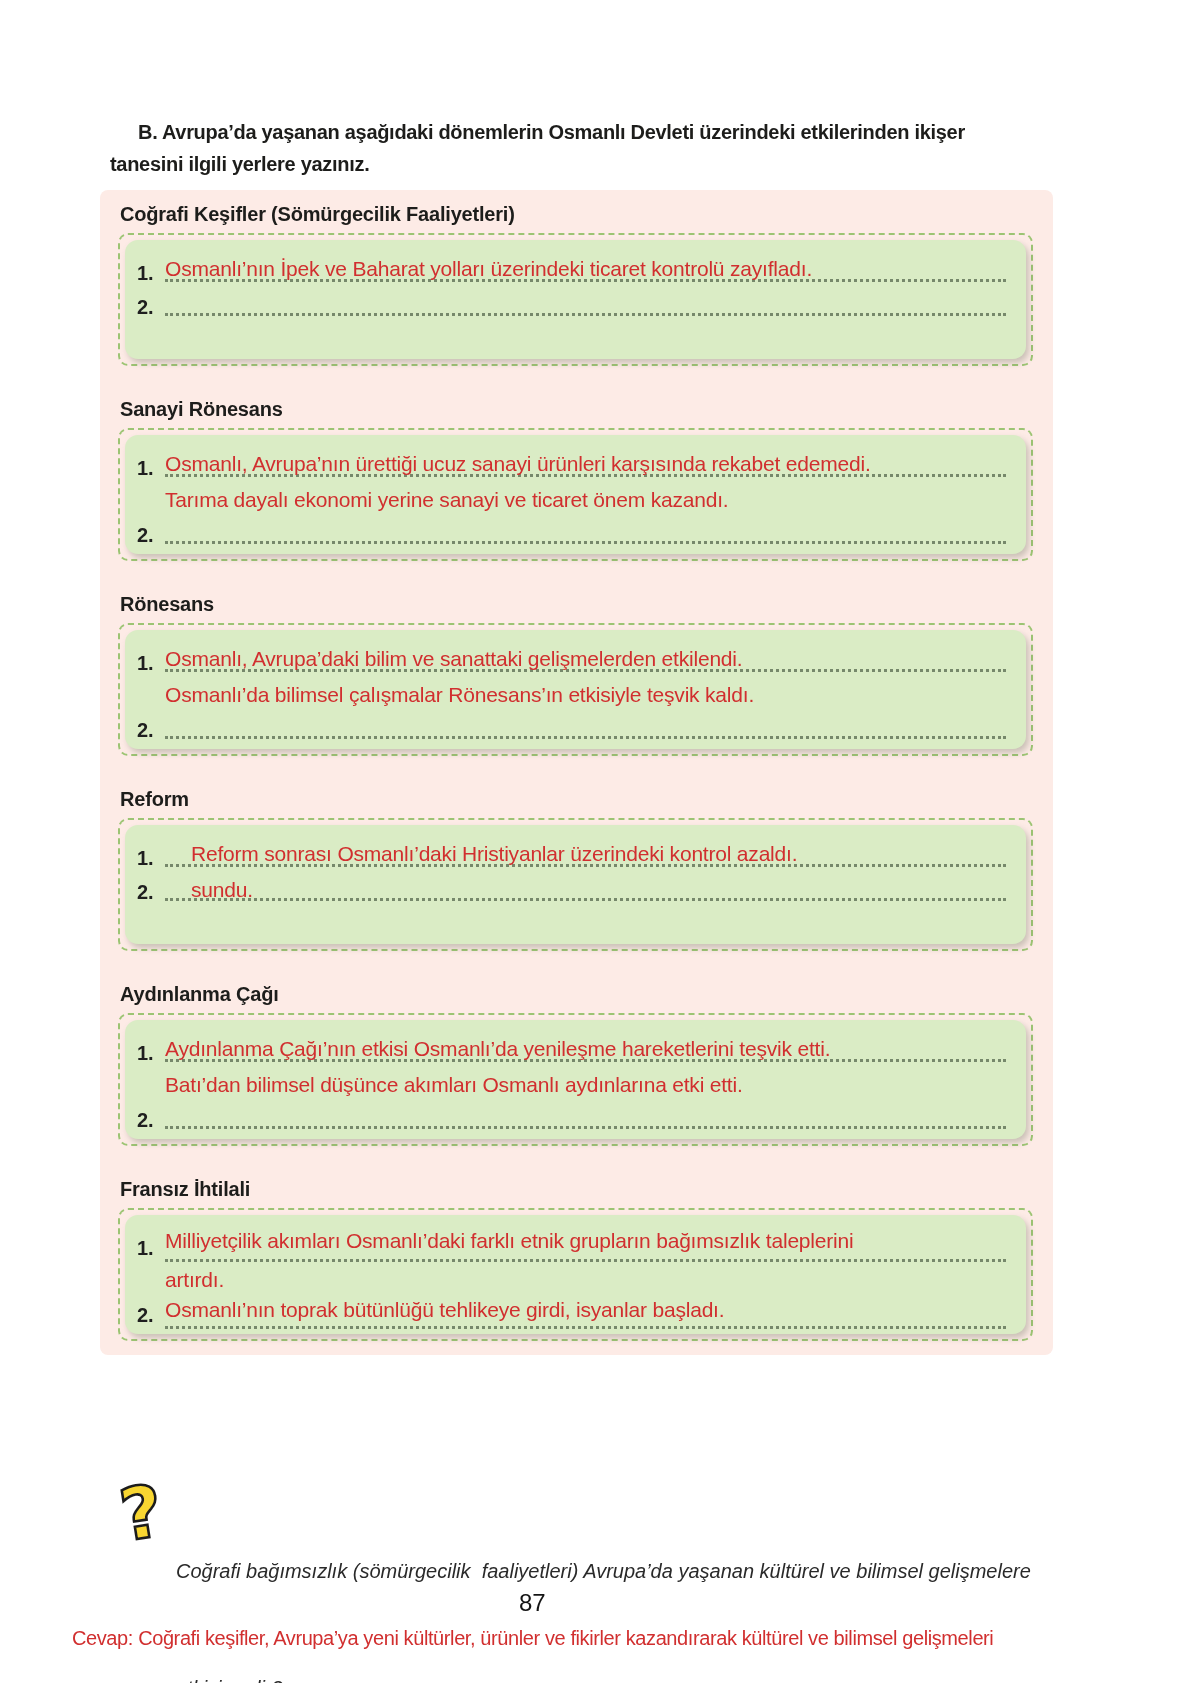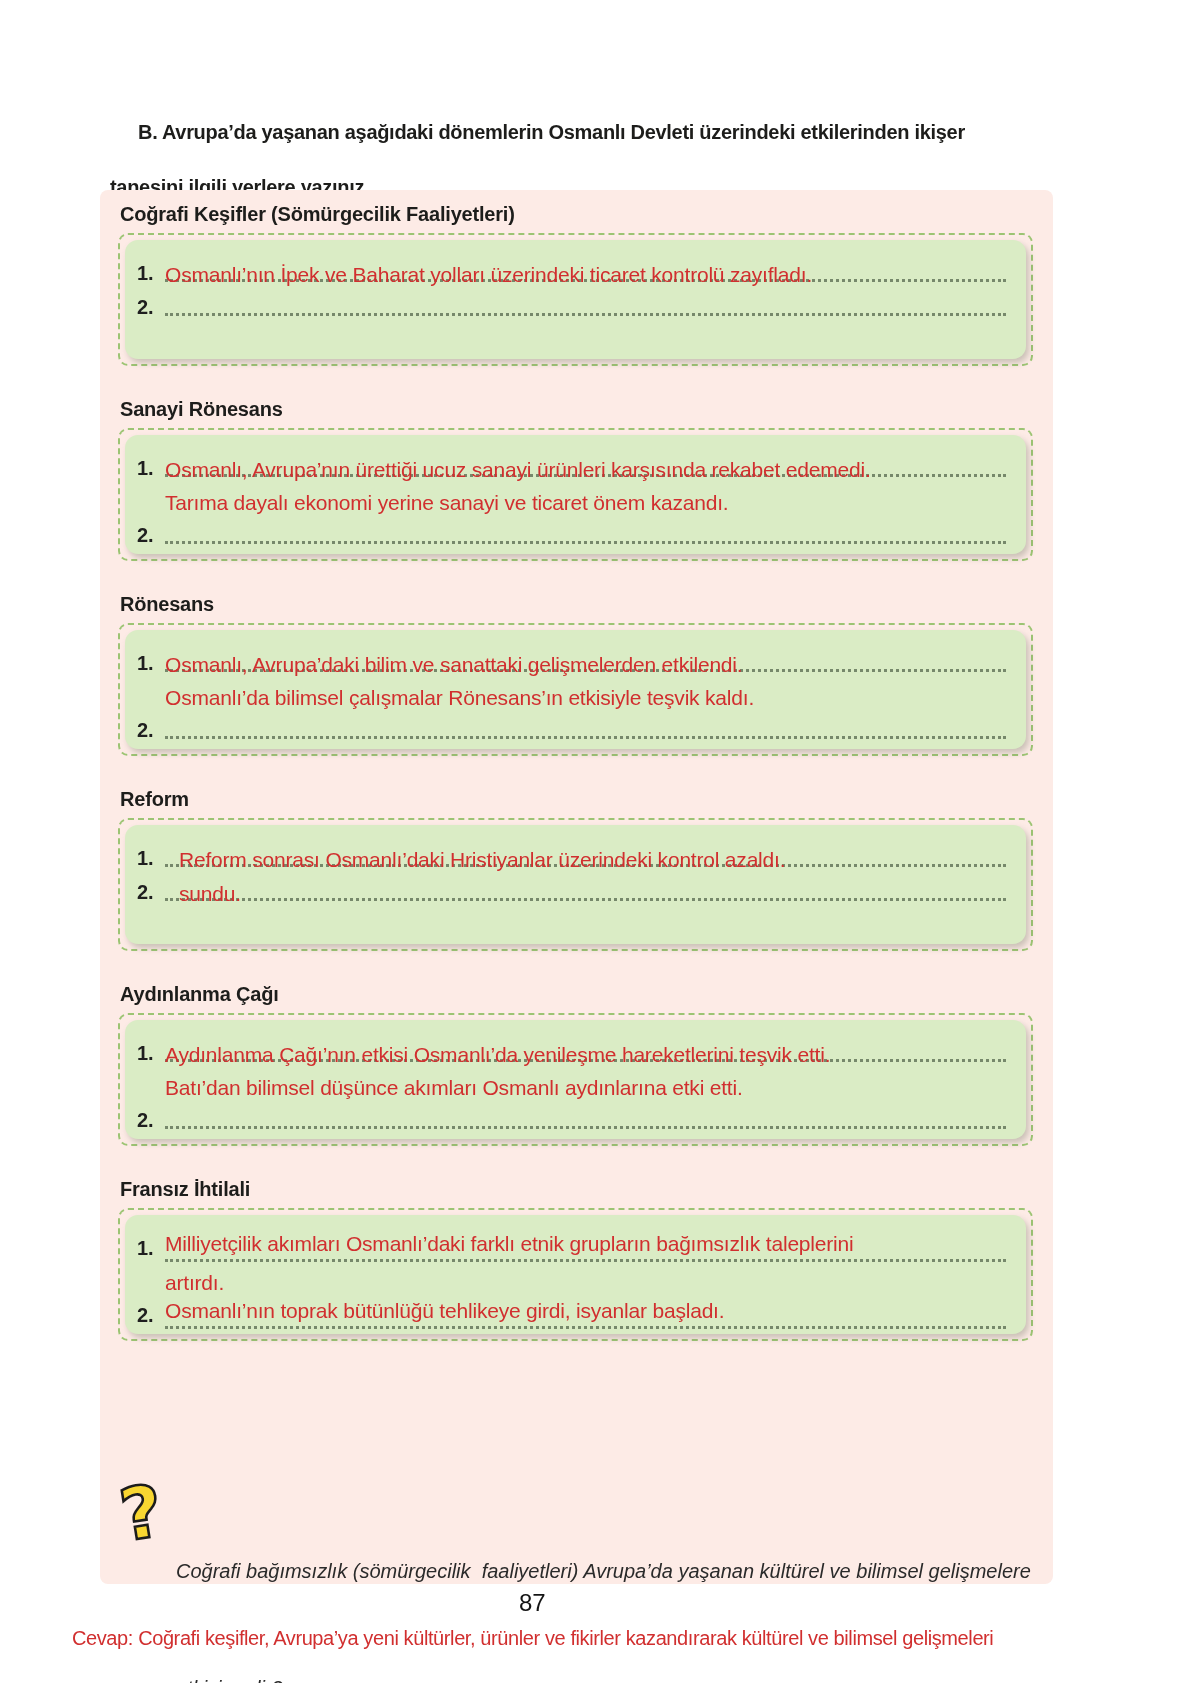--- a/index.html
+++ b/index.html
@@ -11,26 +11,26 @@
     overflow:hidden;
   }
 
   
   .instruction {
     position:absolute; left:110px; top:116px; width:980px;
     font-weight:bold; font-size:20px; letter-spacing:-0.3px;
     color:#1d1d1b; line-height:32px;
   }
   .instruction .l1 { padding-left:28px; white-space:pre; }
-  .instruction .l2 { white-space:pre;margin-top:23px; }
+  .instruction .l2 { white-space:pre; }
 
   
   .panel {
     position:absolute; left:100px; top:190px;
-    width:953px; height:1394px;
+    width:953px; height:1165px;
     background:#fdebe6; border-radius:8px;
     padding:12px 2px 0 0; box-sizing:border-box;
   }
   .section { margin:0 18px 31px 18px; }
   .section-title {
     font-weight:bold; font-size:20px; letter-spacing:-0.2px;
     color:#1d1d1b; margin:0 0 7px 2px; line-height:24px; white-space:pre;
   }
   .dashed-box {
     border:2px dashed #9cc473; border-radius:10px;
@@ -46,29 +46,29 @@
   .row.r1 { height:38px; }
   .row.r2 { height:33px; }
   .row.r3 { height:34px; }
   .row .num {
     flex:0 0 28px; width:28px;
     font-weight:bold; font-size:20px; color:#1f1f1f;
     padding-bottom:3px;
   }
   .row .ans {
     flex:1; position:relative;
-    display:flex; align-items:flex-end;
+    display:flex; align-items:center;
     white-space:nowrap; height:100%;
   }
   .row .ans .txt {
     position:relative; z-index:1;
     font-size:21px; letter-spacing:-0.2px;
     color:#d12f2f; line-height:26px;
   }
-  .row .ans .txt.lead { margin-left:14px; }
+  .row .ans .txt.lead { margin-left:26px; }
   .row .ans.dotted::after {
     content:""; position:absolute; left:0; right:6px; bottom:6px;
     border-bottom:3px dotted #76886b; z-index:0;
   }
   .row .ans.dotted.above::after { bottom:1px; }
   .row .ans.dotted.above .txt { margin-bottom:6px; }
 
   
   .qmark { position:absolute; left:112px; top:1476px; width:60px; height:80px; }
   .question {

